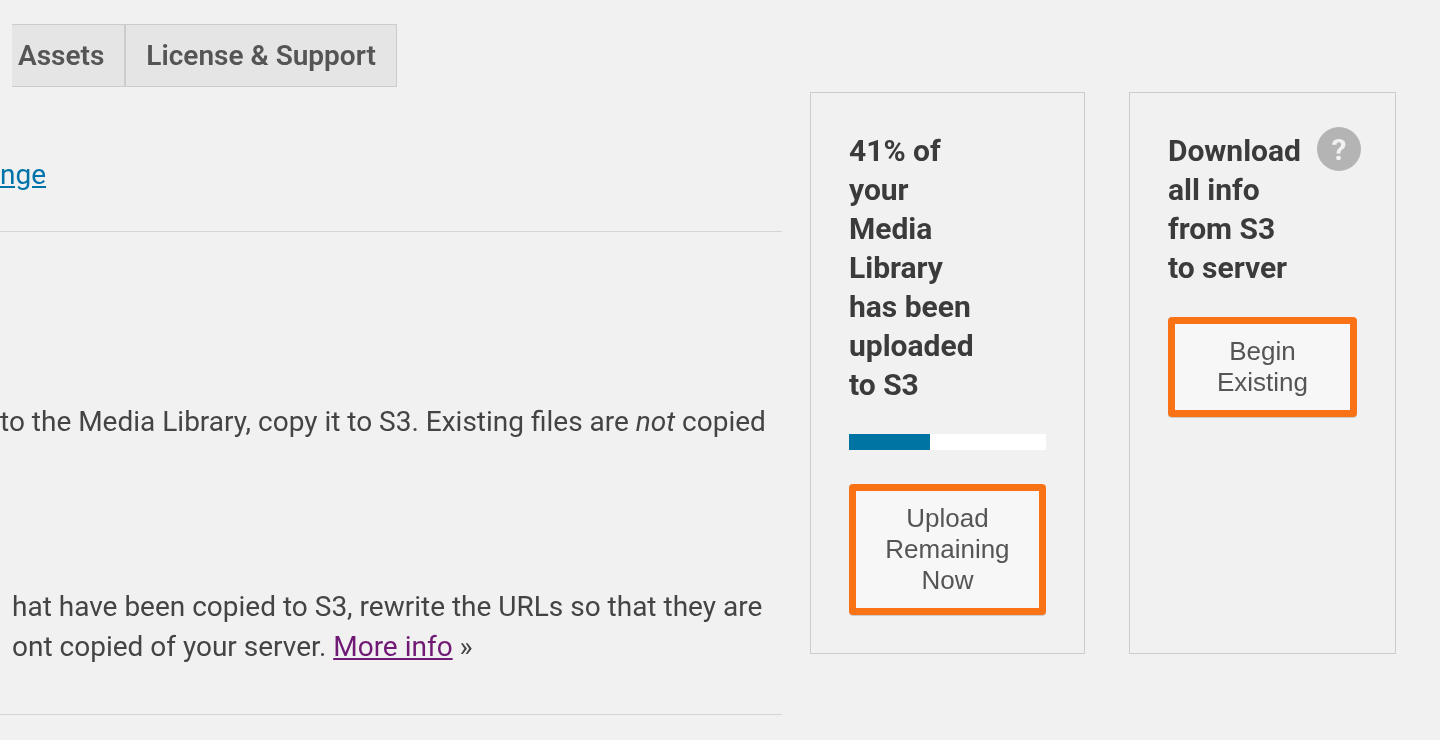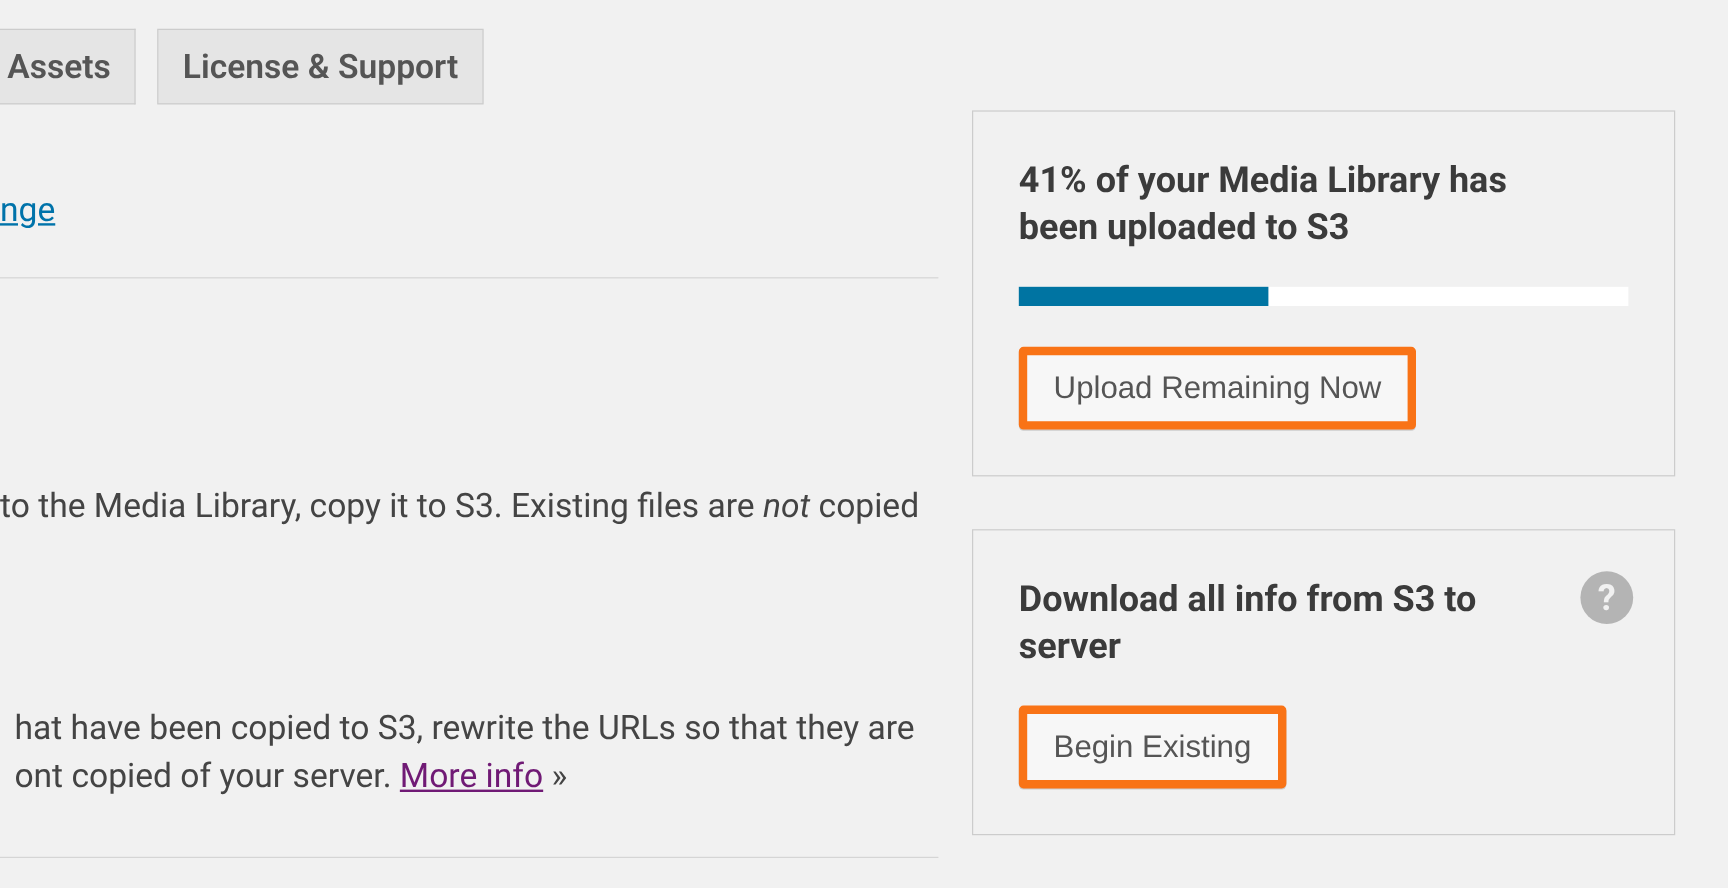--- a/index.html
+++ b/index.html
@@ -10,23 +10,22 @@
       width: 1440px;
       height: 740px;
       overflow: hidden;
       position: relative;
     }
 
     
     .tabs {
       position: absolute;
       top: 24px;
-      left: 0;
+      left: 12px;
       display: flex;
-      gap: 18px;
     }
     .tab {
       padding: 14px 20px;
       background: #e5e5e5;
       border: 1px solid #ccc;
       border-bottom: 1px solid #ccc;
       font-size: 28px;
       font-weight: 600;
       color: #555;
       cursor: pointer;
@@ -71,21 +70,21 @@
     .block2 { margin-top: 144px; margin-left: 12px; }
     .hr-after-block2 { margin-top: 46px; }
 
     
     .sidebar {
       position: absolute;
       top: 92px;
       left: 810px;
       width: 586px;
       display: flex;
-      flex-direction: column;
+      flex-direction: row;
       gap: 44px;
     }
     .card {
       border: 1px solid #ccc;
       background: #f1f1f1;
       padding: 38px;
       position: relative;
     }
     .card-title {
       font-size: 30px;

